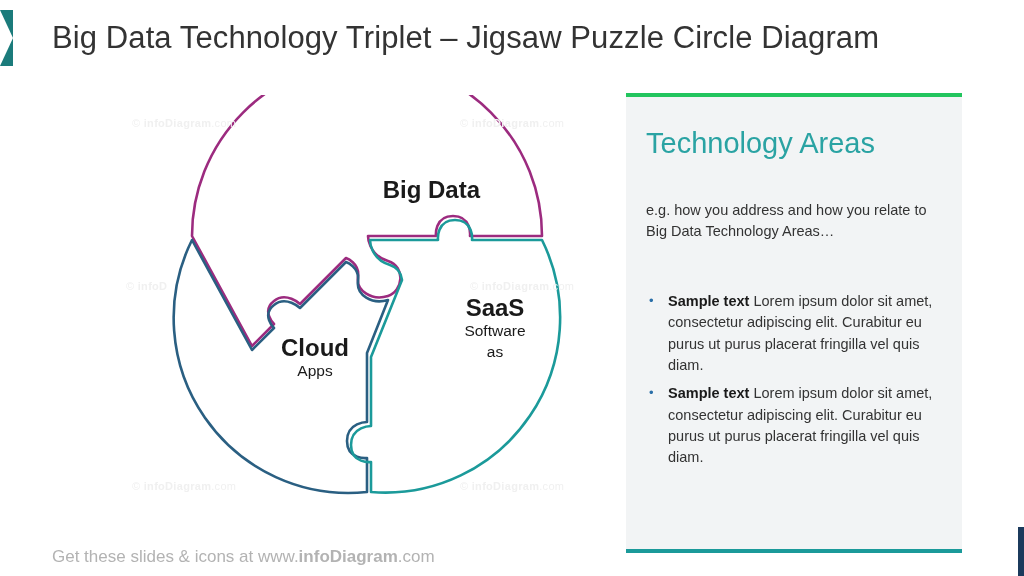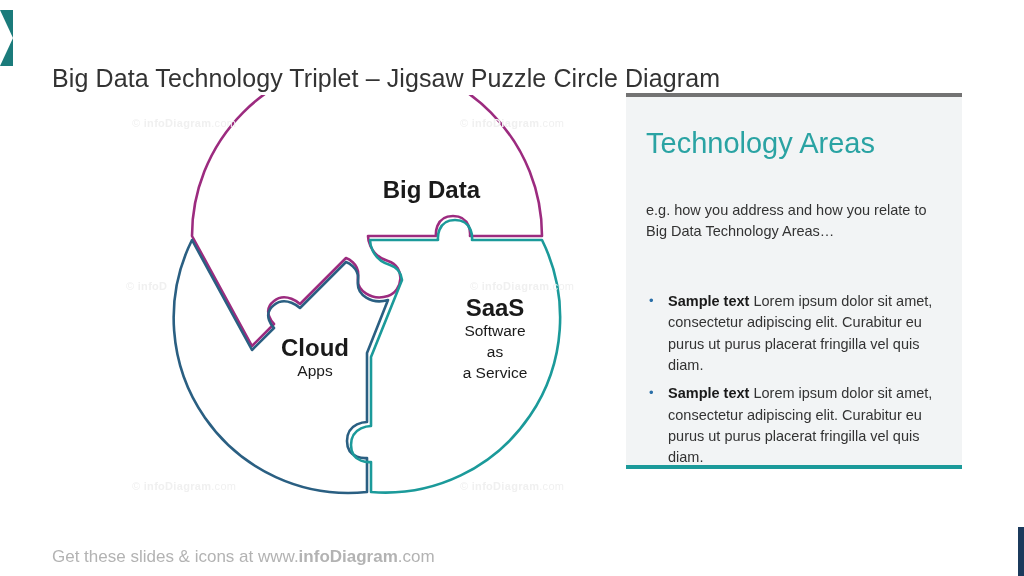--- a/index.html
+++ b/index.html
@@ -33,26 +33,25 @@
     border-left: 13px solid #ffffff;
     border-top: 28px solid transparent;
     border-bottom: 28px solid transparent;
   }
 
   
   #page-title {
     position: absolute;
     left: 52px;
     top: 20px;
-    font-size: 25px;
+    font-size: 31px;
     color: #333333;
     font-weight: normal;
     letter-spacing: 0.1px;
     white-space: nowrap;
-    margin-top: 44px;
   }
 
   
   #diagram-area {
     position: absolute;
     left: 120px;
     top: 95px;
     width: 480px;
     height: 410px;
   }
@@ -104,23 +103,23 @@
     top: 200px;
     width: 160px;
   }
 
   
   #right-panel {
     position: absolute;
     left: 626px;
     top: 93px;
     width: 336px;
-    height: 376px;
+    height: 460px;
     background: #f2f4f5;
-    border-top: 4px solid #737373;
+    border-top: 4px solid #22c55e;
     border-bottom: 4px solid #1b9a9a;
     box-sizing: border-box;
   }
   #panel-heading {
     position: absolute;
     left: 20px;
     top: 30px;
     font-size: 29px;
     color: #2aa3a3;
     font-weight: normal;
@@ -262,21 +261,20 @@
 
   <div class="puzzle-label" id="label-cloud">
     <div class="pl-title">Cloud</div>
     <div class="pl-sub">Apps</div>
   </div>
 
   <div class="puzzle-label" id="label-saas">
     <div class="pl-title">SaaS</div>
     <div class="pl-sub">Software</div>
     <div class="pl-sub">as</div>
-    <div class="pl-sub">a Service</div>
   </div>
 </div>
 
 <div id="right-panel">
   <div id="panel-heading">Technology Areas</div>
 
   <div id="panel-intro">
     <div>e.g. how you address and  how you relate to Big Data Technology Areas…</div>
   </div>
 

